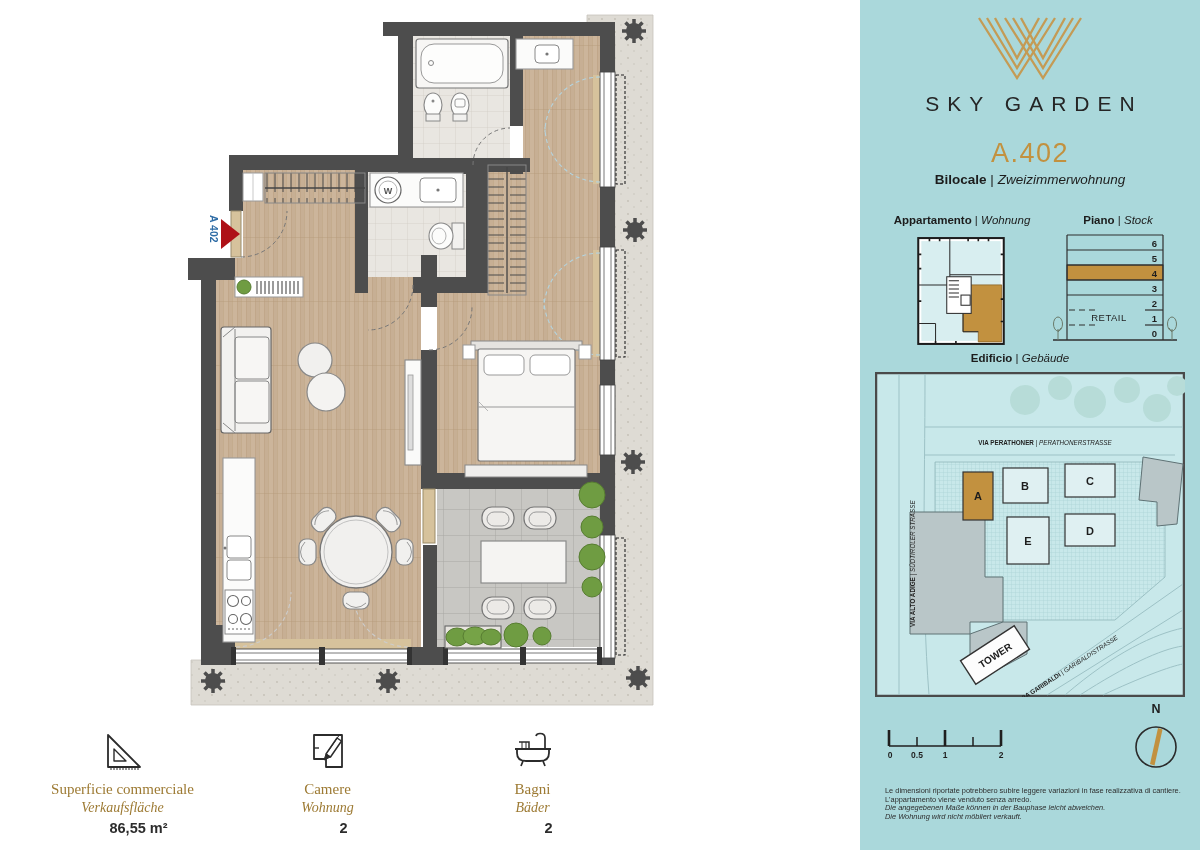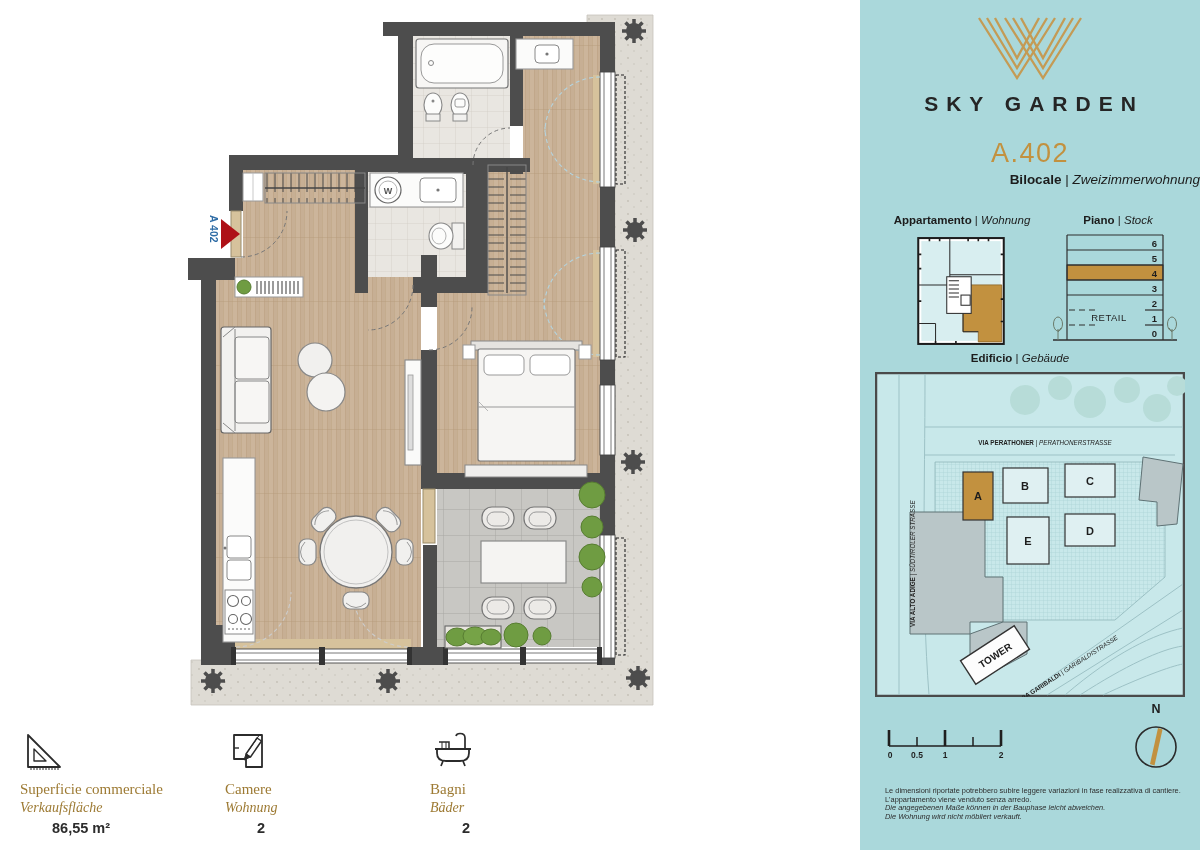--- a/index.html
+++ b/index.html
@@ -1,30 +1,30 @@
 <!DOCTYPE html>
 <html><head>
 <meta charset="utf-8">
 <style>
   html,body{margin:0;padding:0;background:#ffffff;}
   body{width:1200px;height:850px;overflow:hidden;font-family:"Liberation Sans",sans-serif;-webkit-font-smoothing:antialiased;}
   .page{position:relative;width:1200px;height:850px;background:#fff;display:flex;}
   .left{position:relative;width:860px;height:850px;background:#fff;}
   .plan-wrap{position:absolute;left:183px;top:14px;width:478px;height:692px;}
   .stats{position:absolute;left:20px;bottom:14px;width:820px;display:flex;}
-  .stat{width:205px;display:flex;flex-direction:column;align-items:flex-start;text-align:center;}
+  .stat{width:205px;display:flex;flex-direction:column;align-items:center;text-align:center;}
   .stat .icon{height:50px;display:flex;align-items:flex-end;justify-content:center;margin-bottom:6px;}
   .stat .lab-it{font-family:"Liberation Serif",serif;font-size:15px;color:#9d7a33;line-height:1.25;}
   .stat .lab-de{font-family:"Liberation Serif",serif;font-style:italic;font-size:14px;color:#9d7a33;line-height:1.3;}
   .stat .val{font-size:14.5px;font-weight:bold;color:#2c2c2c;margin-top:3px;padding-left:32px;}
   .right{position:relative;width:340px;height:850px;background:#aad8db;}
   .logo{position:absolute;left:115px;top:16px;width:110px;height:64px;}
-  .brand-name{position:absolute;left:0;top:92px;width:340px;text-align:center;font-size:21px;letter-spacing:8px;text-indent:8px;color:#252525;font-weight:700;}
+  .brand-name{position:absolute;left:0;top:92px;width:340px;text-align:center;font-size:21px;letter-spacing:8px;text-indent:8px;color:#252525;font-weight:400;}
   .unit-code{position:absolute;left:0;top:138px;width:340px;text-align:center;font-size:27px;font-weight:normal;letter-spacing:1.5px;color:#c2913f;}
-  .unit-type{position:absolute;left:0;top:172px;width:340px;text-align:right;font-size:13.5px;color:#1c1c1c;}
+  .unit-type{position:absolute;left:0;top:172px;width:340px;text-align:center;font-size:13.5px;color:#1c1c1c;}
   .unit-type .it{font-weight:bold;}
   .unit-type .de{font-style:italic;}
   .hdr{font-size:11.5px;color:#1c1c1c;text-align:center;position:absolute;}
   .hdr .it{font-weight:bold;}
   .hdr .de{font-style:italic;}
   .hdr-app{left:12px;top:214px;width:180px;}
   .hdr-piano{left:190px;top:214px;width:136px;}
   .hdr-edif{left:0;top:352px;width:320px;}
   .miniplan{position:absolute;left:55px;top:234px;width:92px;height:114px;}
   .stack{position:absolute;left:190px;top:231px;width:130px;height:116px;}

